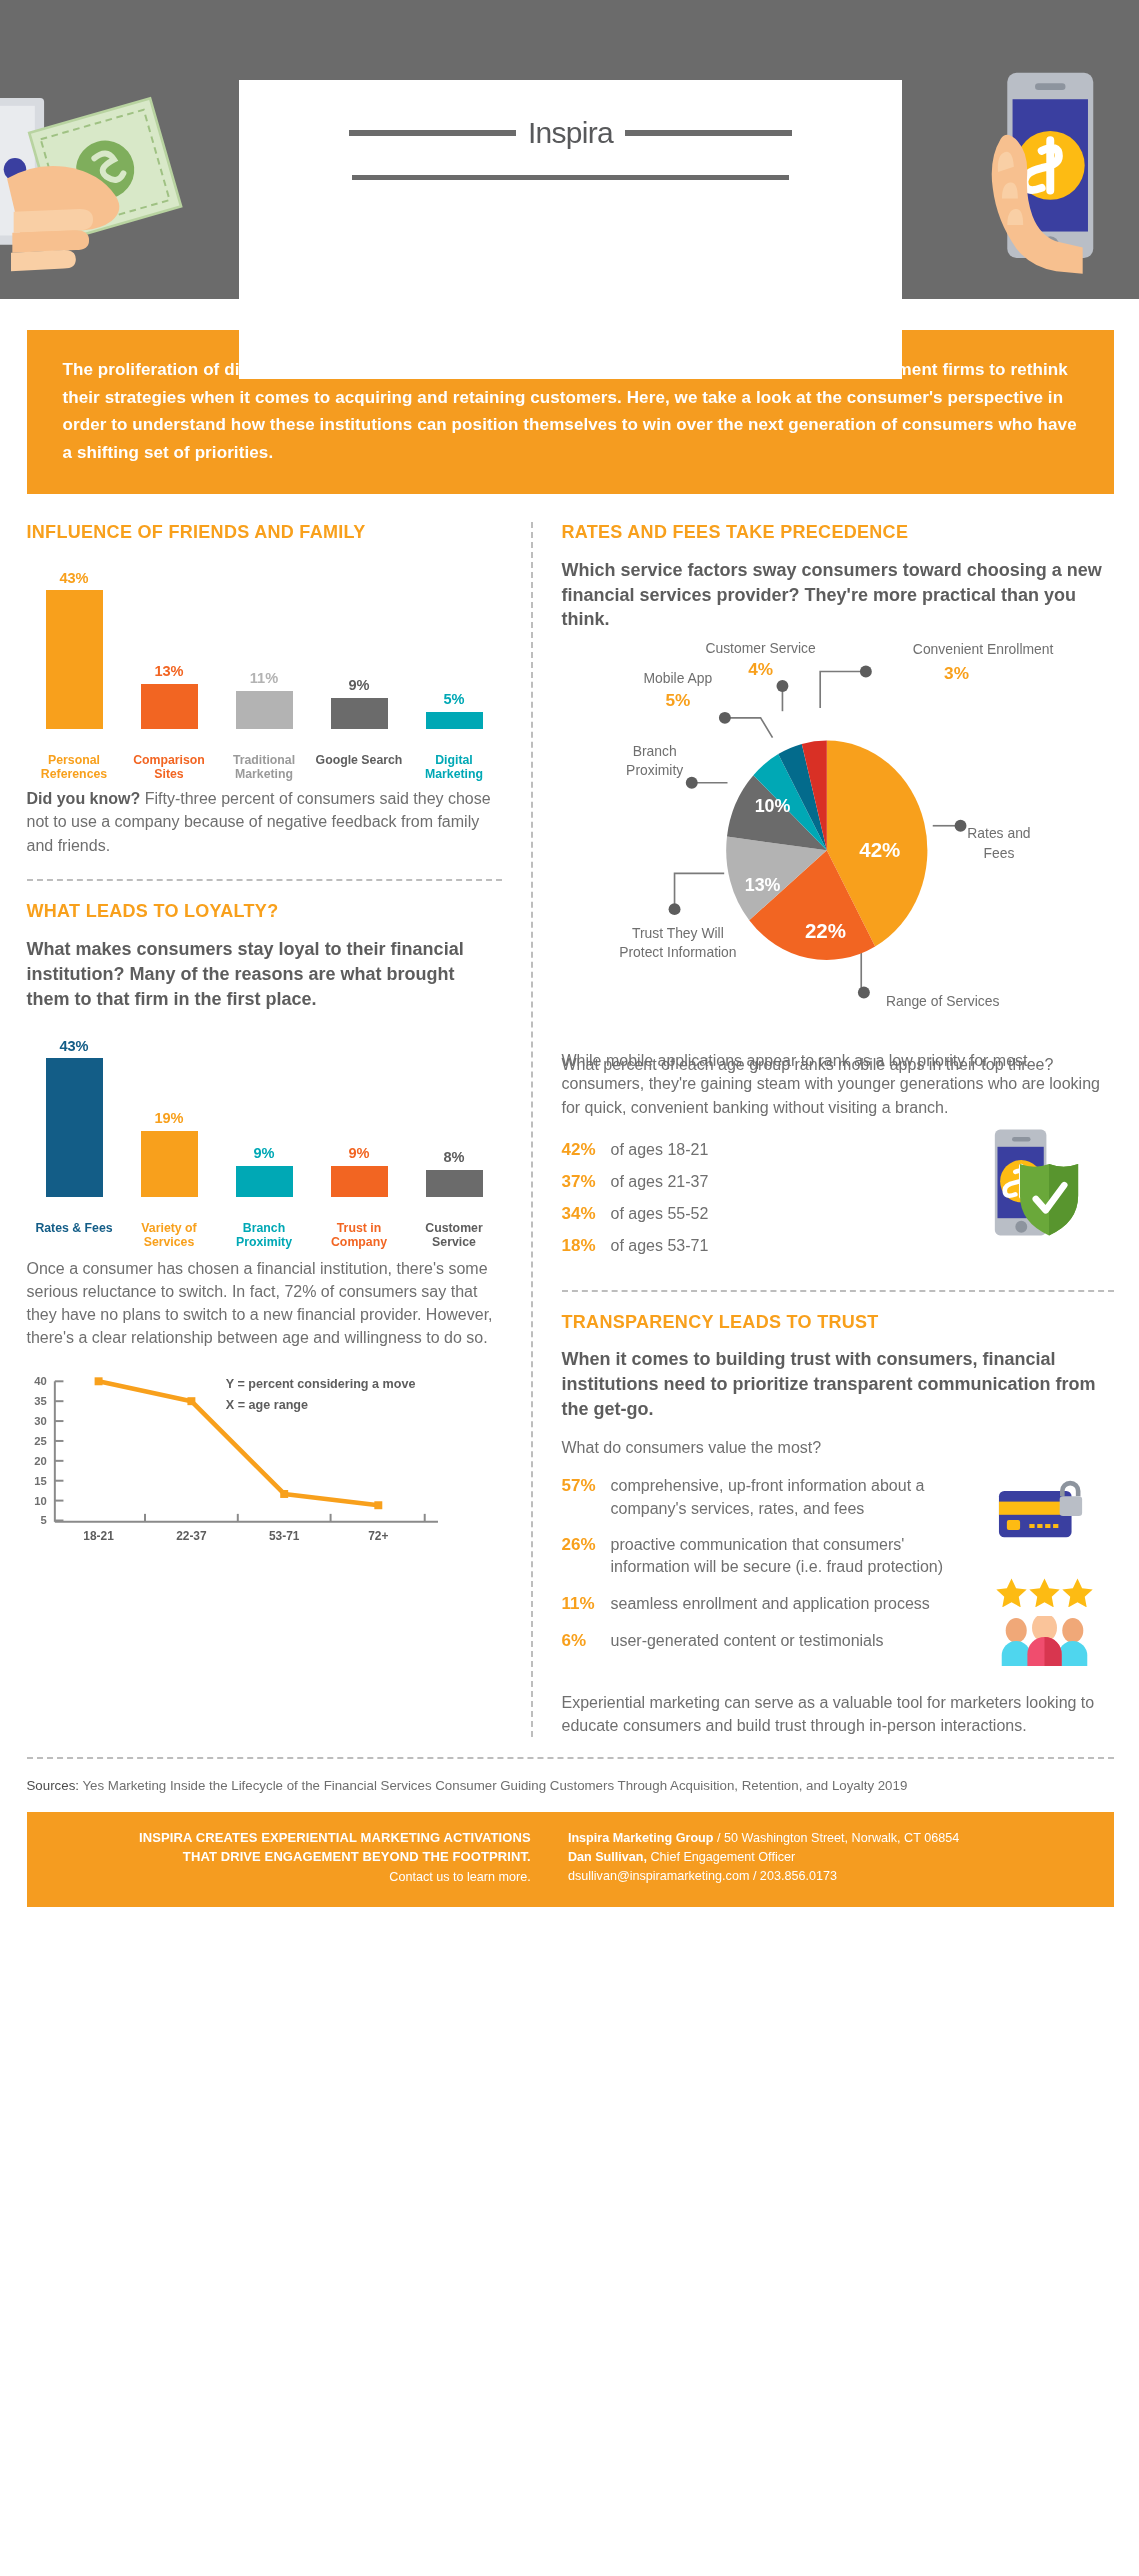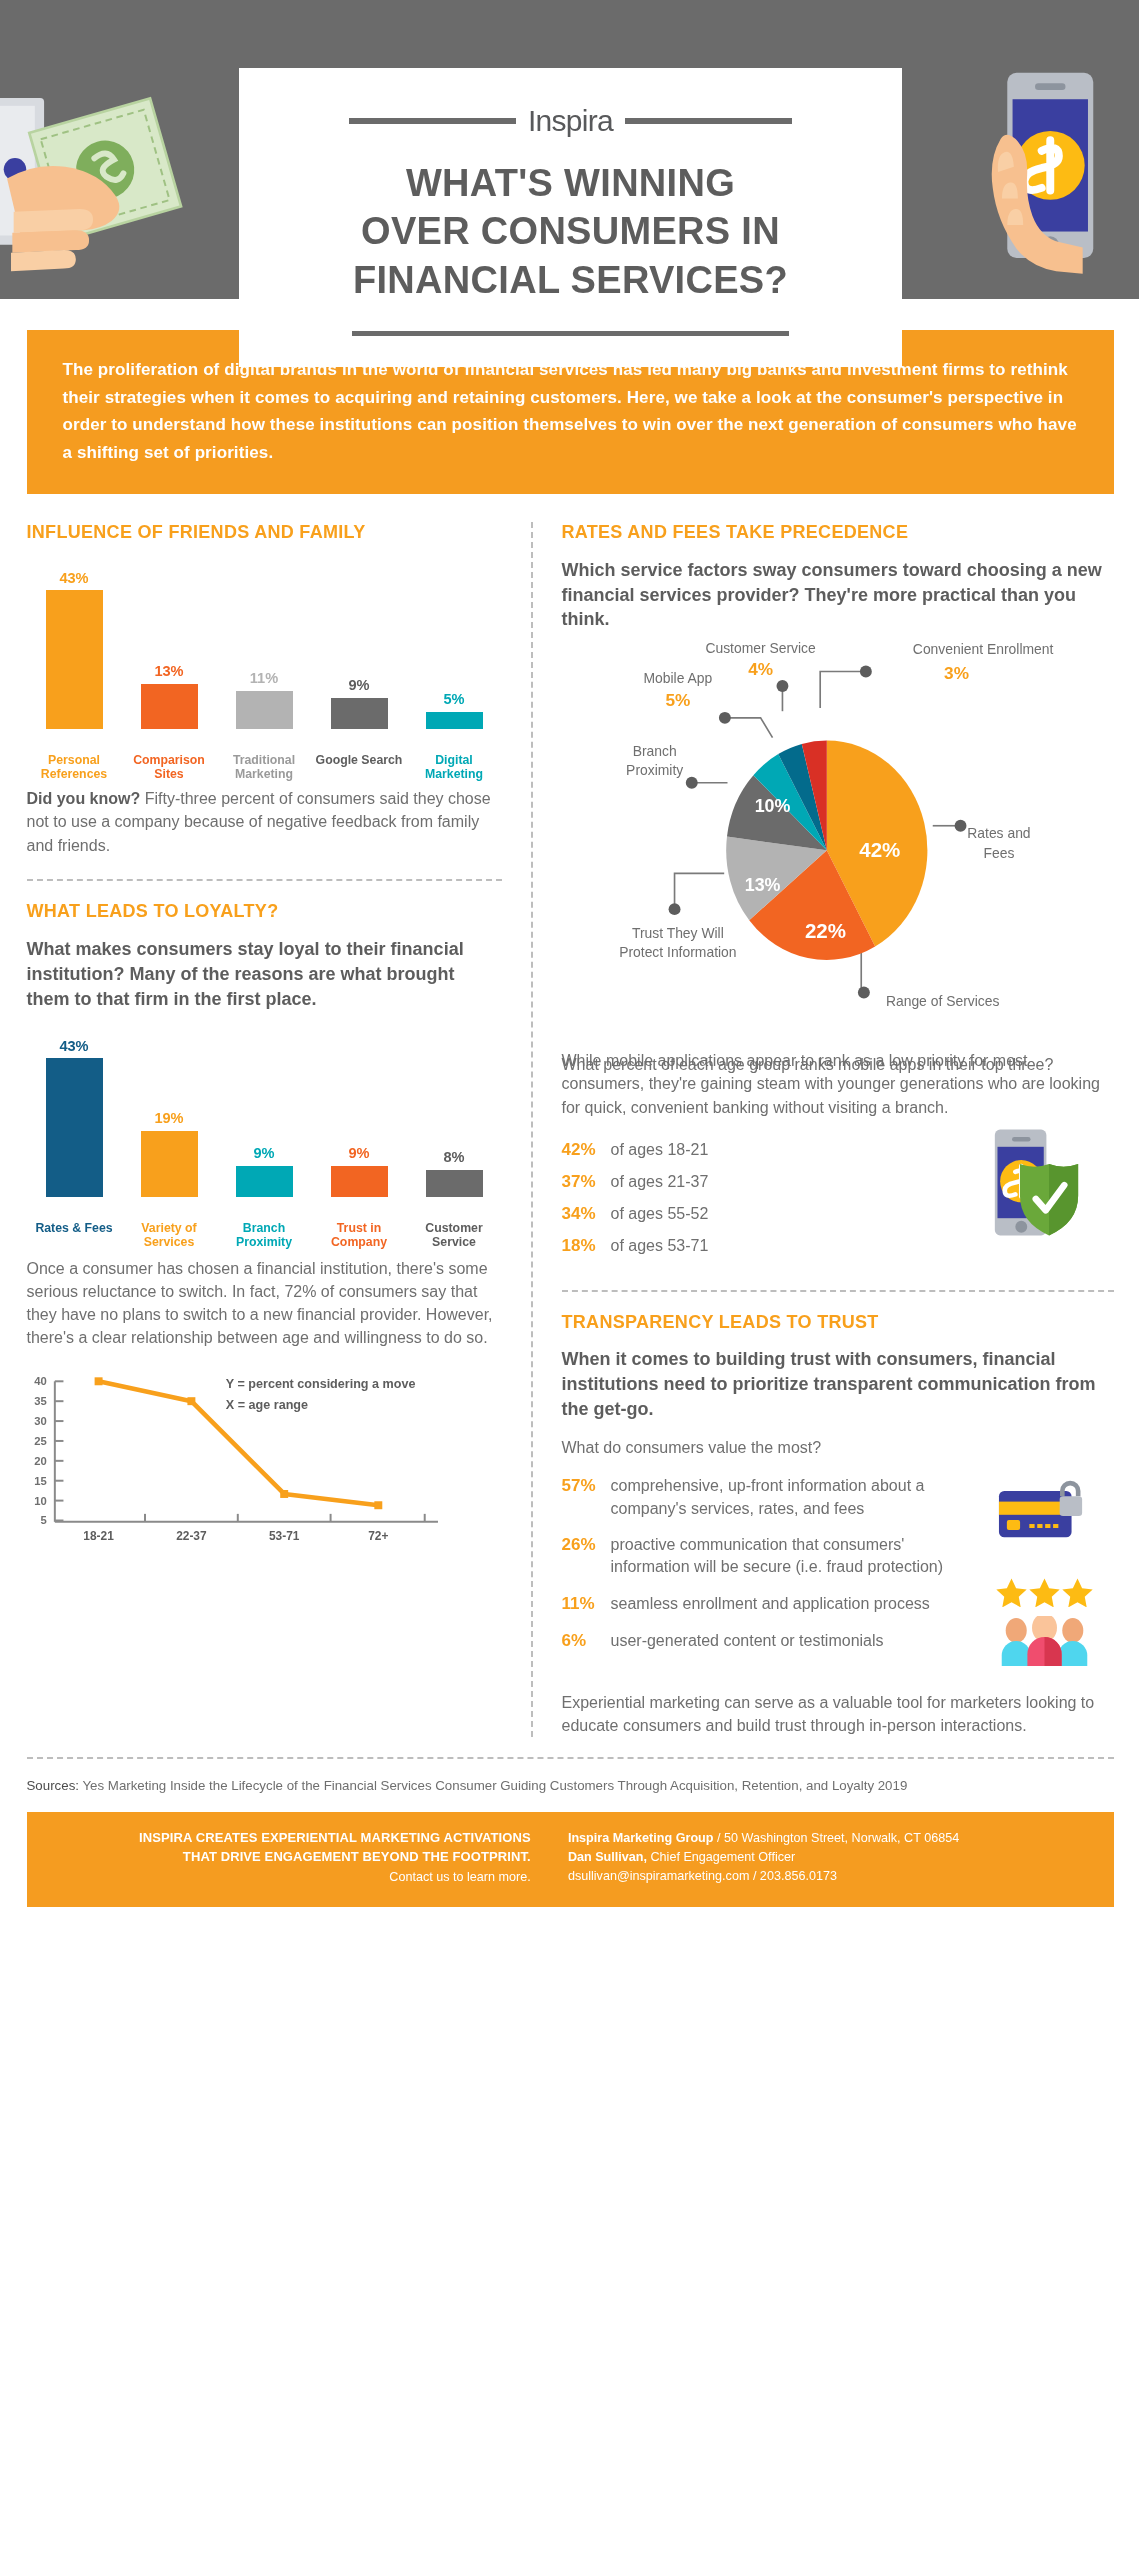--- a/index.html
+++ b/index.html
@@ -8,21 +8,21 @@
     font-family:"Liberation Sans", sans-serif;
     -webkit-font-smoothing:antialiased;
   }
   .page{position:relative;width:1140px;height:2576px;overflow:hidden;background:#fff;}
 
   
   .header{position:relative;height:299px;background:#6b6b6b;}
   .header-left-art{position:absolute;left:0;top:0;width:239px;height:299px;overflow:hidden;}
   .header-right-art{position:absolute;right:0;top:0;width:239px;height:299px;overflow:hidden;}
   .header-white{
-    position:absolute;left:239px;top:68px;width:663px;height:299px;
+    position:absolute;left:239px;top:80px;width:663px;height:299px;
     background:#ffffff;
   }
   .logo-row{display:flex;align-items:center;justify-content:center;gap:12px;margin-top:38px;}
   .logo-rule{height:6px;background:#6b6b6b;width:167px;}
   .logo-word{position:relative;font-family:"Liberation Sans",sans-serif;font-size:30px;font-weight:400;color:#58595b;letter-spacing:-0.7px;line-height:1;}
   .head-title{
     text-align:center;margin-top:22.5px;
     font-size:38px;font-weight:700;letter-spacing:0.3px;
     color:#5d5d5d;line-height:1.28;
   }
@@ -124,25 +124,20 @@
       </svg>
     </div>
 
     <div class="header-white">
       <div class="logo-row">
         <div class="logo-rule"></div>
         <div class="logo-word">Inspira</div>
         <div class="logo-rule"></div>
       </div>
 
-      <div class="head-title">
-        <div>WHAT'S WINNING</div>
-        <div>OVER CONSUMERS IN</div>
-        <div>FINANCIAL SERVICES?</div>
-      </div>
       <div class="head-rule-bottom"></div>
     </div>
   </div>
 
   <div class="intro">
     <p>The proliferation of digital brands in the world of financial services has led many big banks and investment firms to rethink their strategies when it comes to acquiring and retaining customers. Here, we take a look at the consumer's perspective in order to understand how these institutions can position themselves to win over the next generation of consumers who have a shifting set of priorities.</p>
   </div>
 
   <div class="columns">
 

